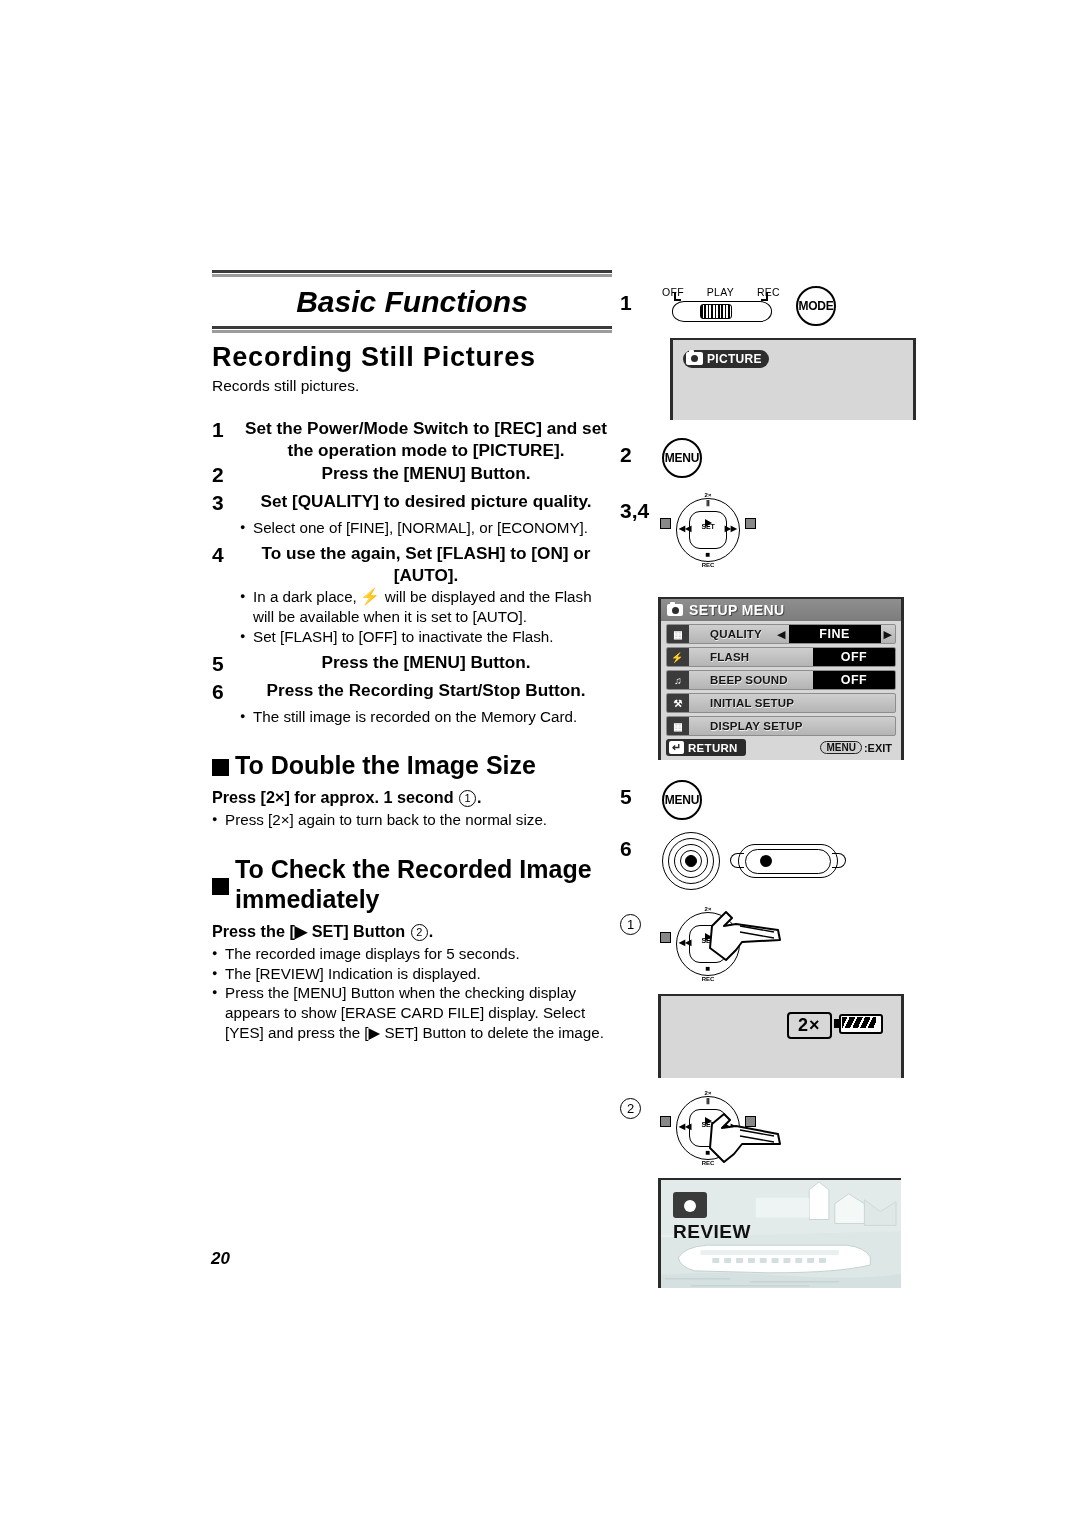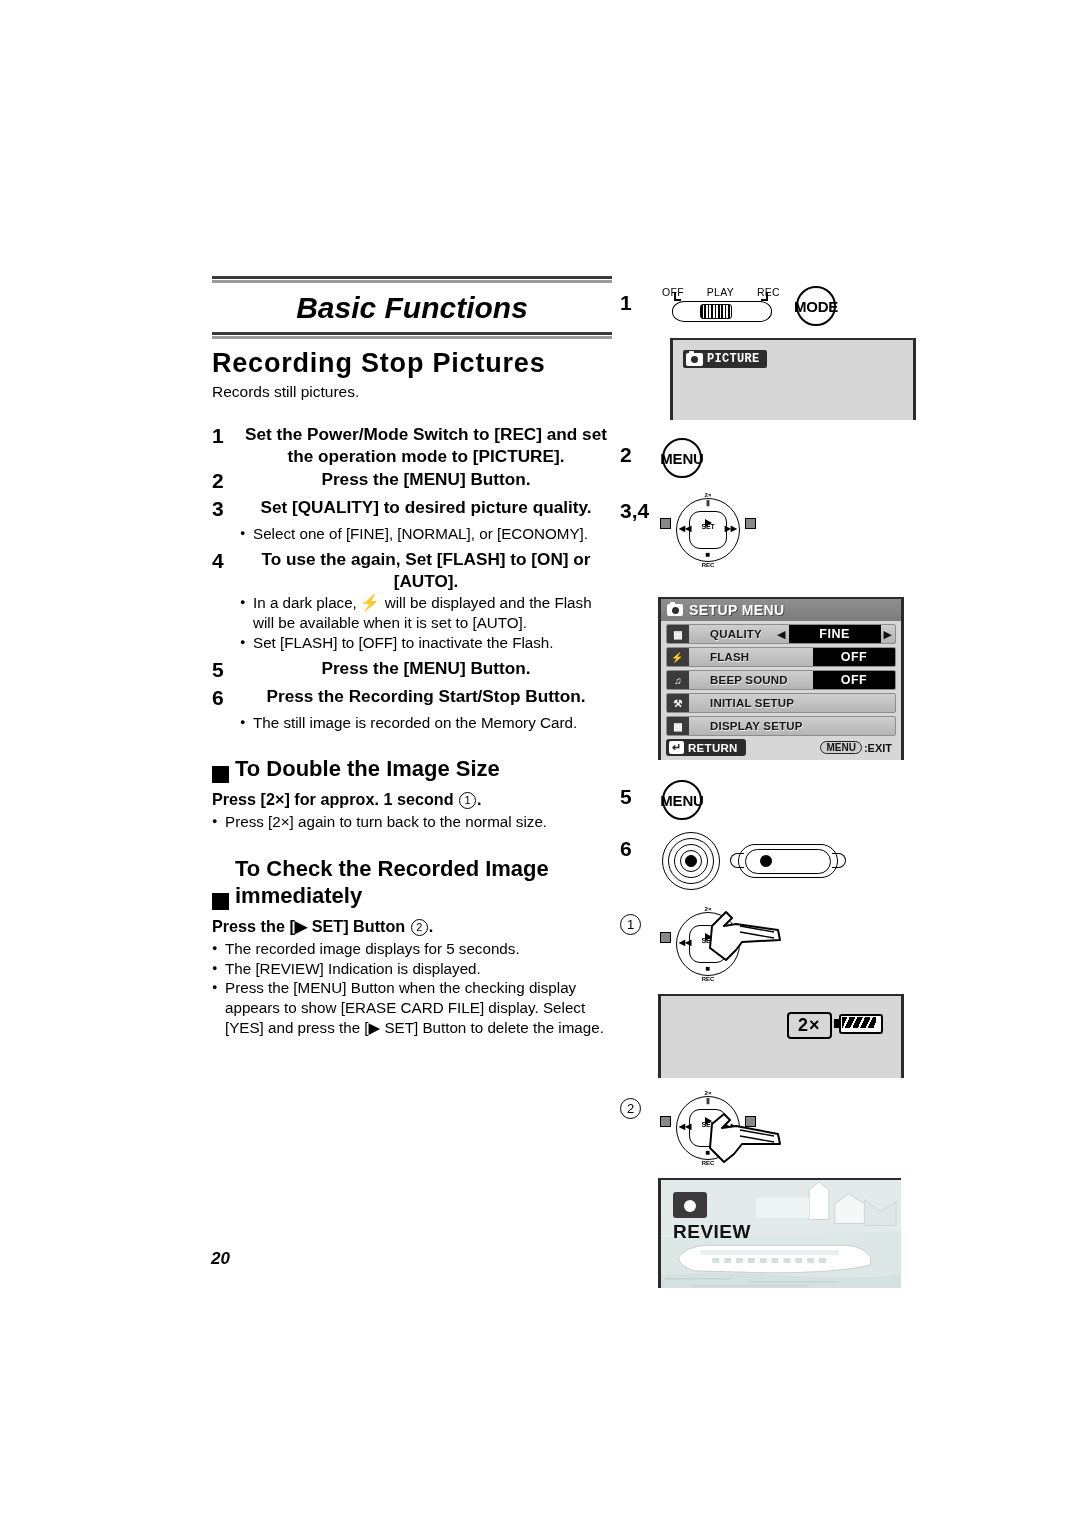--- a/index.html
+++ b/index.html
@@ -17,21 +17,21 @@
     width: 1080px;
     height: 1526px;
     background: #ffffff;
     overflow: hidden;
   }
 
   
   .left-col {
     position: absolute;
     left: 212px;
-    top: 276px;
+    top: 270px;
     width: 400px;
   }
 
   .rule {
     width: 100%;
     margin: 0;
   }
   .rule .rule-dark { height: 3px; background: #3a3a3a; }
   .rule .rule-gap  { height: 1px; background: #ffffff; }
   .rule .rule-gray { height: 3px; background: #9b9b9b; }
@@ -109,22 +109,22 @@
 
   .bolt {
     font-weight: bold;
     font-size: 16px;
     padding: 0 4px;
   }
 
   
   .sub-head {
     display: flex;
-    align-items: flex-end;
-    font-size: 22px;
+    align-items: center;
+    font-size: 25px;
     font-weight: bold;
     line-height: 1.22;
     margin: 24px 0 6px 0;
   }
   .sq {
     display: inline-block;
     width: 17px;
     height: 17px;
     background: #000;
     flex: 0 0 17px;
@@ -246,21 +246,21 @@
   }
   .tick.right::after { left: -5.3px; }
 
   .mode-btn, .menu-btn {
     width: 40px; height: 40px;
     border: 2px solid #000;
     border-radius: 50%;
     display: flex;
     align-items: center;
     justify-content: center;
-    font-size: 15px;
+    font-size: 12px;
     font-weight: bold;
     letter-spacing: -0.2px;
     background: #fff;
     box-sizing: border-box;
   }
 
   
   .rec-group { display: flex; align-items: center; gap: 18px; }
   .rec-round {
     position: relative;
@@ -381,27 +381,26 @@
     background: #2b2b2b;
   }
   .lcd-plain {
     width: 243px;
     height: 82px;
   }
   .tag-picture {
     position: absolute;
     left: 10px; top: 10px;
     display: inline-flex;
-    align-items: center;
+    align-items: flex-start;
     gap: 4px;
     background: #2d2d2d;
     color: #fff;
     padding: 2px 7px 2px 3px;
-    border-radius: 2px;
-    font-family: Liberation Mono, monospace;
+    border-radius: 9px;
   }
   .tag-picture .lbl {
     font-size: 12px;
     font-weight: bold;
     letter-spacing: 0.3px;
   }
   .cam-icon {
     display: inline-block;
     width: 17px; height: 13px;
     background: #fff;
@@ -640,21 +639,21 @@
     </div>
 
     <div class="chapter-title">Basic Functions</div>
 
     <div class="rule">
       <div class="rule-dark"></div>
         <div class="rule-gap"></div>
         <div class="rule-gray"></div>
     </div>
 
-    <div class="section-title">Recording Stop Pictures</div>
+    <div class="section-title">Recording Still Pictures</div>
     <div class="lead">Records still pictures.</div>
 
     <div class="steps">
 
       <div class="step">
         <div class="step-num">1</div>
         <div class="step-body">Set the Power/Mode Switch to [REC] and set the operation mode to [PICTURE].</div>
       </div>
 
       <div class="step">

